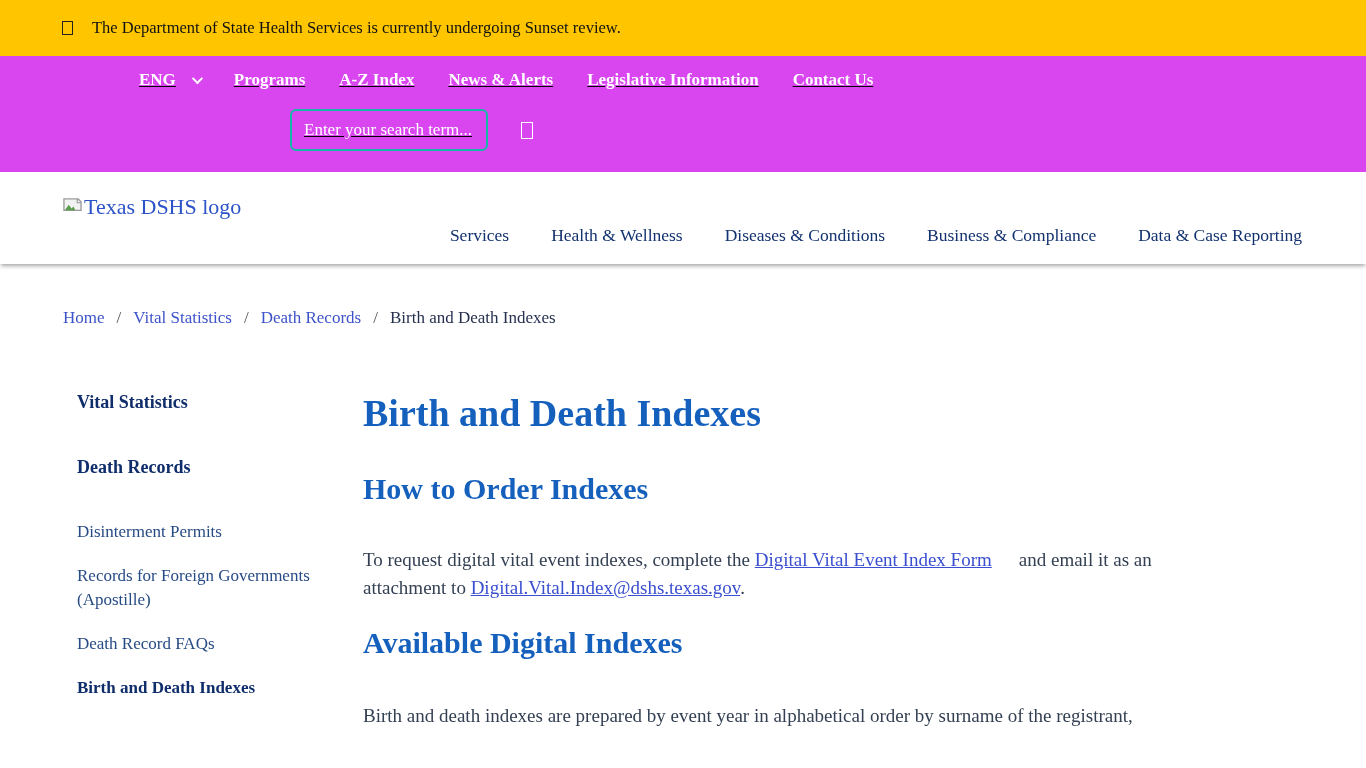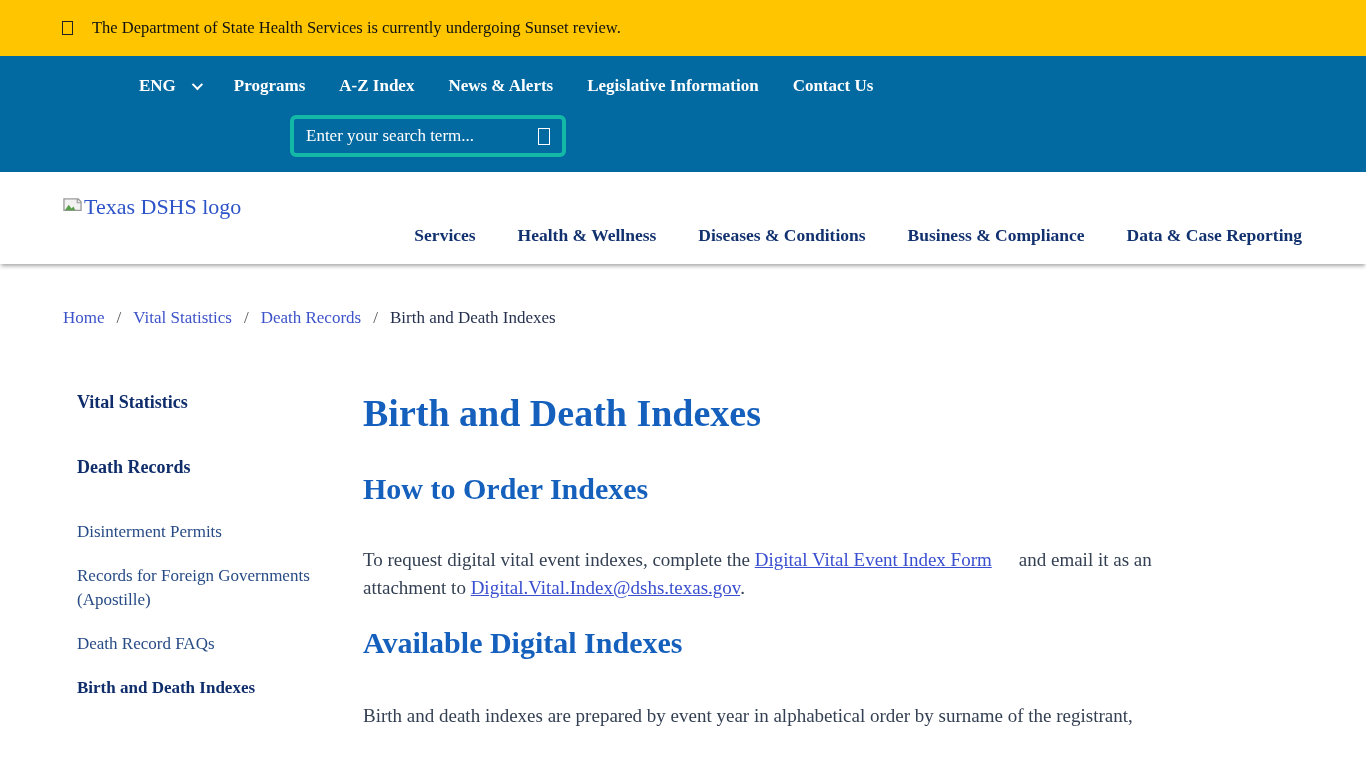--- a/index.html
+++ b/index.html
@@ -7,46 +7,46 @@
     font-family:"Liberation Serif","DejaVu Serif",serif; }
 
   
   .banner { height:56px; background:#FFC600; display:flex; align-items:center;
     padding-left:62px; font-size:16.5px; color:#111; }
   .tofu-black { display:inline-block; width:11px; height:14px;
     border:1.2px solid #222; margin-right:19px; flex:none; }
   .banner a { color:#111; text-decoration:underline; margin-left:5px; cursor:pointer; }
 
   
-  .topnav { height:116px; background:#0369a1; padding-top:14px; }
+  .topnav { height:116px; background:#d946ef; padding-top:8px;text-decoration:underline; }
   .topnav-row { display:flex; align-items:center; padding-left:139px; gap:34px;
     height:32px; }
   .topnav-row a, .lang { color:#fff; font-weight:bold; font-size:17px;
     text-decoration:none; cursor:pointer; white-space:nowrap; }
   .lang { display:inline-flex; align-items:center; }
   .chev { display:inline-block; width:8px; height:8px; border-right:2px solid #fff;
     border-bottom:2px solid #fff; transform:rotate(45deg) translateY(-2px);
     margin-left:16px; }
-  .search-wrap { margin:13px 0 0 290px; width:276px; height:42px;
-    border:4px solid #14b8a6; border-radius:6px; display:flex; align-items:center;
+  .search-wrap { margin:13px 0 0 290px; width:198px; height:42px;
+    border:2px solid #14b8a6; border-radius:6px; display:flex; align-items:center;
     padding:0 12px; }
   .search-wrap input { flex:1; background:transparent; border:none; outline:none;
     color:#fff; font-family:inherit; font-size:17px; }
   .search-wrap input::placeholder { color:#fff; opacity:1; }
   .tofu-white { display:inline-block; width:12px; height:17px;
     border:1.5px solid #fff; margin-left:8px; cursor:pointer; flex:none; }
 
   
   .siteheader { position:relative; height:92px; background:#fff;
     box-shadow:0 3px 4px -1px rgba(0,0,0,0.35); }
   .logo { position:absolute; left:63px; top:22px; display:flex; align-items:center;
     color:#2D53C8; font-size:22px; text-decoration:none; cursor:pointer; }
   .broken-img { width:19px; height:19px; margin-right:2px; flex:none; }
   .mainnav { position:absolute; right:64px; top:53px; display:flex; gap:42px; }
-  .mainnav a { color:#12316F; font-weight:bold; font-size:17.5px;
+  .mainnav a { color:#12316F; font-weight:normal; font-size:17.5px;
     text-decoration:none; cursor:pointer; white-space:nowrap; }
 
   
   .breadcrumb { padding:44px 0 0 63px; font-size:17px; display:flex; gap:12px;
     align-items:center; }
   .breadcrumb a { color:#3D53C9; text-decoration:none; cursor:pointer; }
   .breadcrumb .sep { color:#555; }
   .breadcrumb .current { color:#25304D; }
 
   

